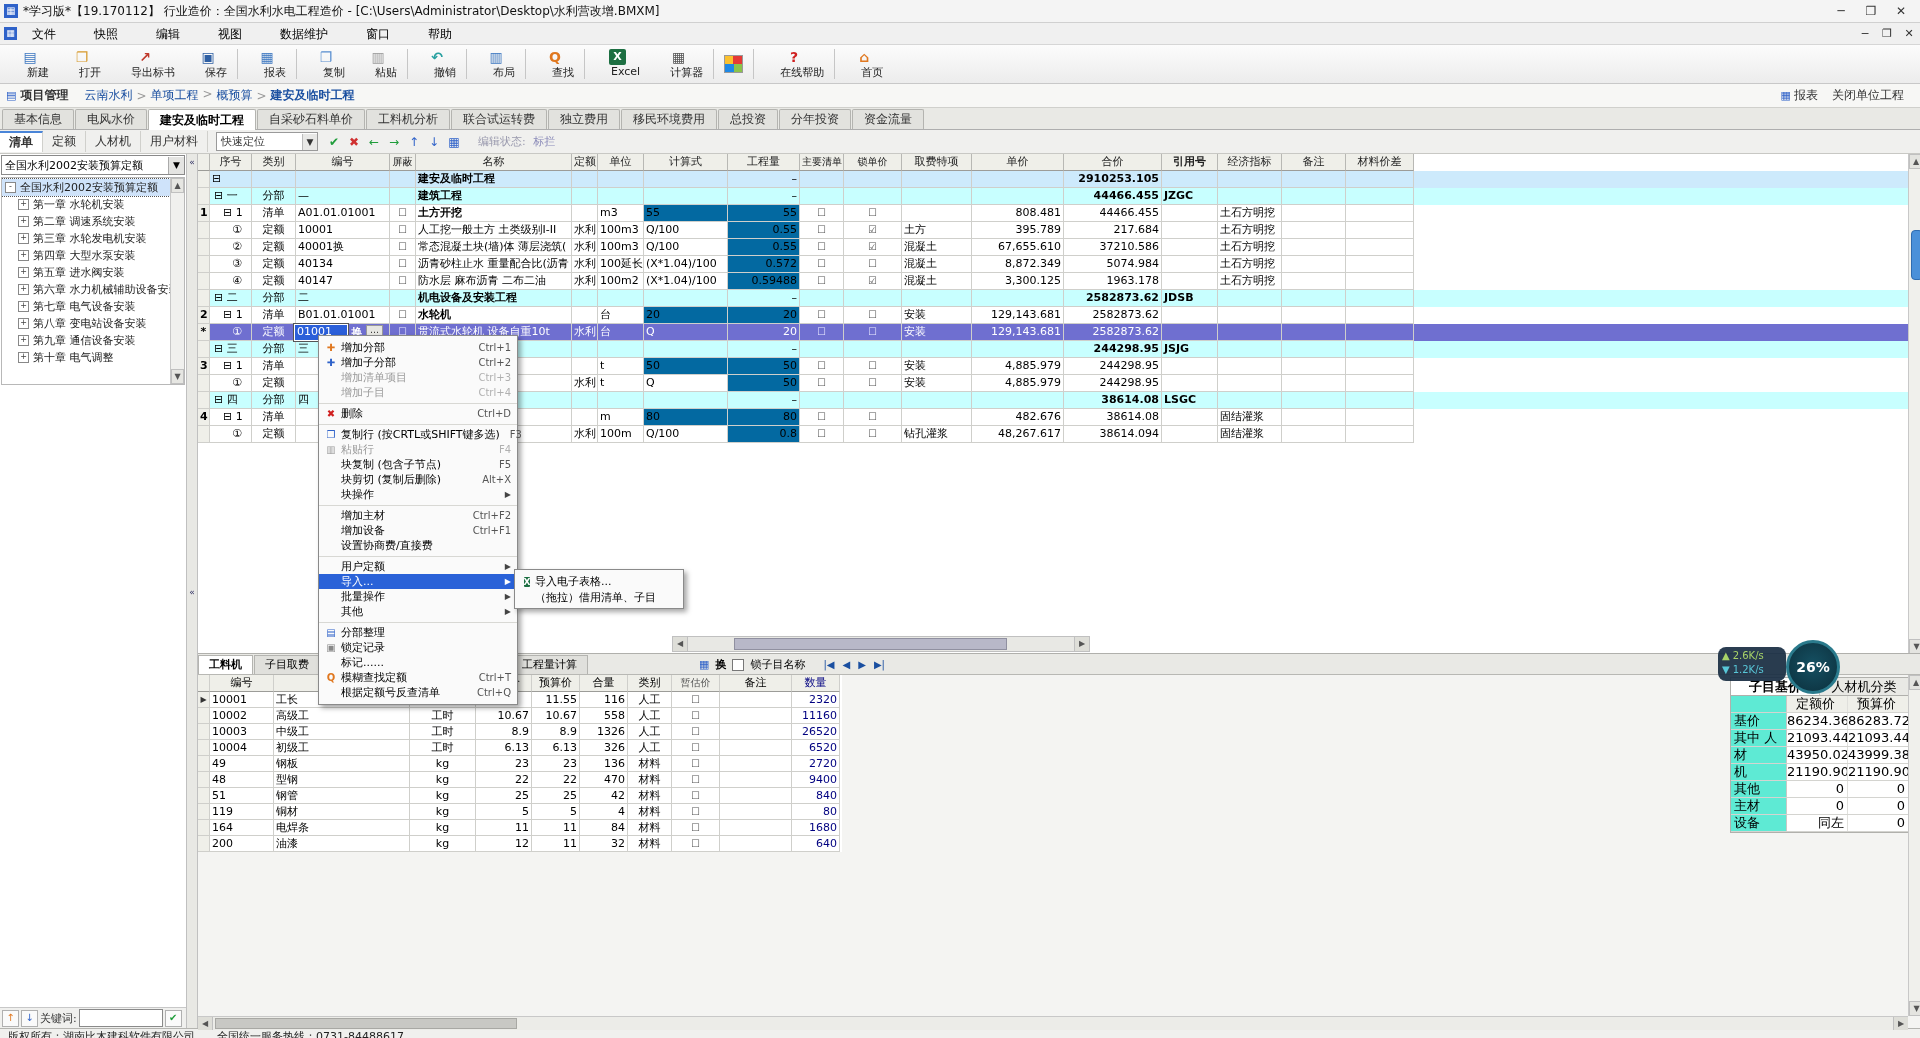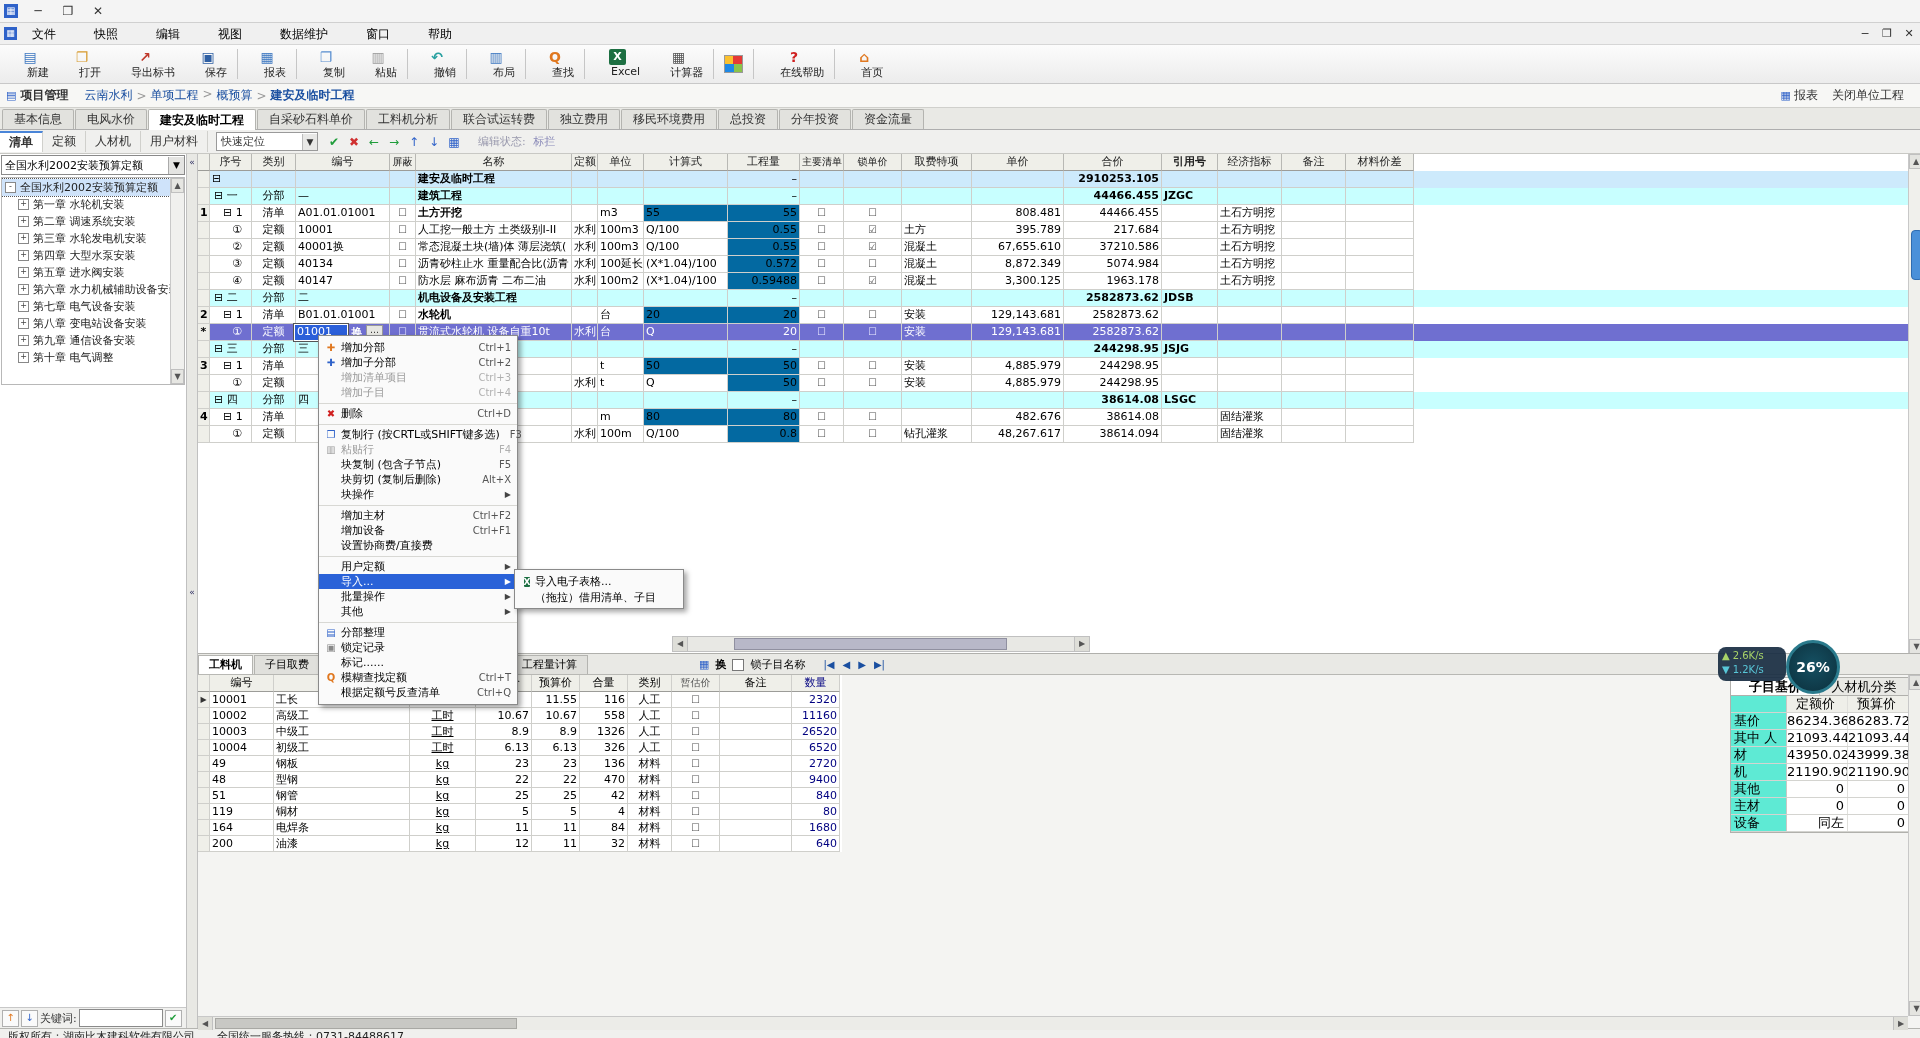--- a/index.html
+++ b/index.html
@@ -126,21 +126,21 @@
   .bp-chk{width:10px;height:10px;border:1px solid #777;background:#fff;display:inline-block;}
   .bp-nav{display:flex;gap:4px;margin-left:10px;color:#1a4fa0;font-size:10px;}
   .bp-nav span{padding:0 2px;}
   .bp-body{flex:1;position:relative;background:#f4f4f2;}
   .btablewrap{position:absolute;left:0;top:0;width:644px;background:#fff;}
   .brow,.bhead{display:flex;height:16px;}
   .bhead{height:17px;}
   .bc{box-sizing:border-box;border-right:1px solid #cfcfcb;border-bottom:1px solid #cfcfcb;font-size:11px;line-height:15px;white-space:nowrap;overflow:hidden;padding:0 2px;flex:none;}
   .bhead .bc{background:#efefe9;border-bottom:1px solid #9c9c98;text-align:center;}
   .b0{width:12px;background:#efefe9;text-align:center;font-size:8px;color:#333;}
-  .b1{width:64px;} .b2{width:136px;} .b3{width:66px;text-align:center;text-decoration:underline;} .b4{width:56px;text-align:right;}
+  .b1{width:64px;} .b2{width:136px;} .b3{width:66px;text-align:center;} .b4{width:56px;text-align:right;}
   .b5{width:48px;text-align:right;} .b6{width:48px;text-align:right;} .b7{width:44px;text-align:center;}
   .b8{width:48px;text-align:center;font-size:10px;color:#555;} .b9{width:72px;} .b10{width:48px;text-align:right;color:#000080;}
   .bp-right{position:absolute;left:1532px;top:2px;width:178px;background:#fff;border:1px solid #b0b0ac;font-size:13px;}
   .rp-tabs{display:flex;background:#e9e9e5;border-bottom:1px solid #b0b0ac;}
   .rp-tab{flex:1;text-align:center;line-height:17px;border-right:1px solid #c8c8c4;}
   .rp-tab.t-active{background:#fff;font-weight:bold;}
   .rp-row{display:flex;height:16px;border-bottom:1px solid #d4d4d0;}
   .rp-l{width:52px;background:#5eead4;border-right:1px solid #c8c8c4;padding-left:3px;line-height:15px;white-space:nowrap;overflow:hidden;}
   .rp-v{flex:1;text-align:right;padding-right:3px;line-height:15px;border-right:1px solid #e0e0dc;white-space:nowrap;overflow:hidden;}
   .rp-head .rp-v{background:#efefe9;text-align:center;}
@@ -175,20 +175,21 @@
   .mup{color:#a8d468;} .mdown{color:#58c7d8;}
   .mcircle{position:absolute;left:1786px;top:640px;width:54px;height:54px;border-radius:50%;background:radial-gradient(circle at 50% 45%,#155062,#0c2f3c);border:3px solid #2a7a8c;box-sizing:border-box;z-index:91;color:#fff;font-size:14px;font-weight:bold;text-align:center;line-height:48px;}
 </style>
 </head>
 <body>
 
 <div id="app">
 
   <div class="titlebar">
     <span class="appico">▦</span>
+    <span class="titletext">*学习版*【19.170112】 行业造价：全国水利水电工程造价 - [C:\Users\Administrator\Desktop\水利营改增.BMXM]</span>
     <span class="winbtn">─</span>
     <span class="winbtn">❐</span>
     <span class="winbtn close">✕</span>
   </div>
 
   <div class="menubar">
     <span class="menuico">▦</span>
     <span style="display:flex;gap:20px;">
 
     <span class="menuitem">文件</span>

